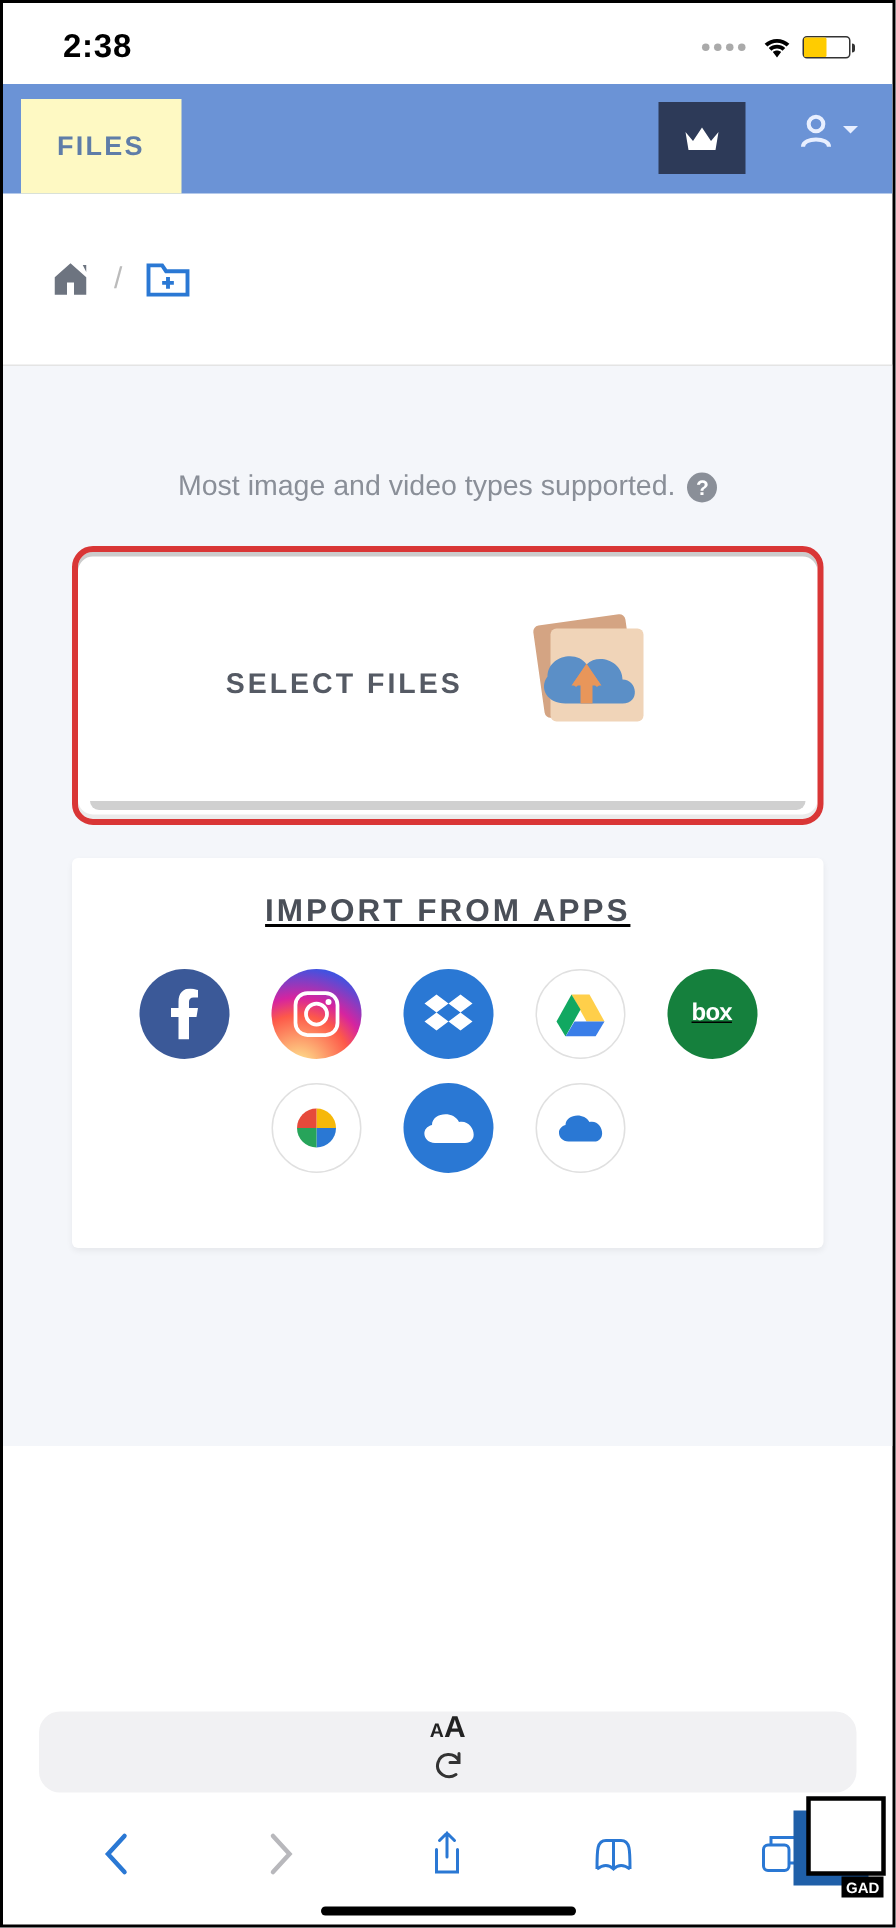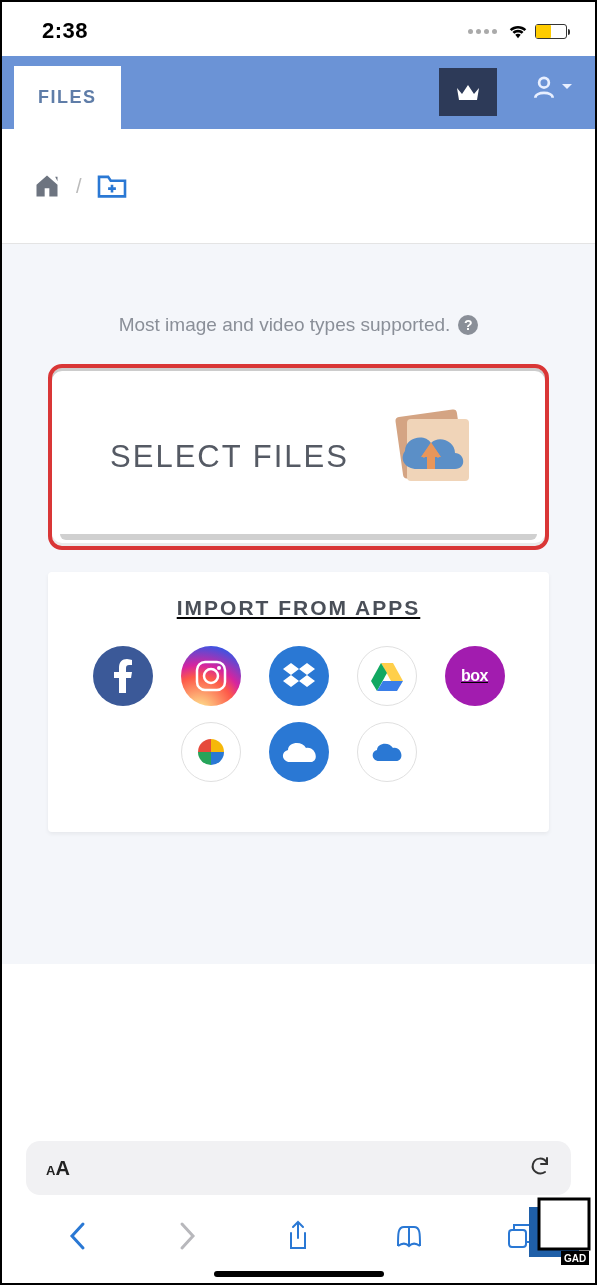--- a/index.html
+++ b/index.html
@@ -48,21 +48,21 @@
       padding: 0 24px;
       height: 63px;
       display: flex;
       align-items: center;
       font-size: 18px;
       font-weight: 700;
       letter-spacing: 1.5px;
       color: #6b93d6;
       margin-right: 3px;
     }
-    .tab.active { background: #ffffff; color: #5f7da8; }
+    .tab.active { background: #fef9c3; color: #5f7da8; }
     .tab.inactive { background: #6b93d6; color: #e3edff; }
     .crown-btn {
       position: absolute;
       right: 98px;
       top: 12px;
       width: 58px;
       height: 48px;
       background: #2d3a58;
       display: flex;
       align-items: center;
@@ -126,22 +126,22 @@
       position:relative;
     }
     .select-card::after{
       content:'';
       position:absolute;
       left:8px; right:8px; bottom:6px; height:6px;
       background:#d0d0d0;
       border-radius:0 0 10px 10px;
     }
     .select-label {
-      font-size: 31px;
-      font-weight: 400;
+      font-size: 19px;
+      font-weight: 700;
       letter-spacing: 2px;
       color: #555a64;
     }
     
     .import-card {
       margin: 22px 46px 0 46px;
       background: #fff;
       border-radius: 4px;
       padding: 24px 30px 34px 30px;
       box-shadow: 0 2px 4px rgba(0,0,0,0.06);
@@ -157,36 +157,37 @@
     .app-row { display:flex; justify-content:center; gap:28px; margin-bottom:16px; }
     .app-icon {
       width: 60px; height: 60px; border-radius: 50%;
       display:flex; align-items:center; justify-content:center;
       color:#fff; font-weight:700;
     }
     .fb { background:#3b5998; }
     .ig { background: radial-gradient(circle at 30% 110%, #fdf497 0%, #fd5949 45%, #d6249f 60%, #285AEB 90%); }
     .db { background:#2a78d4; }
     .gd { background:#fff; border:1px solid #e0e0e0; }
-    .box { background:#a21caf; font-size:16px; letter-spacing:-0.5px; }
+    .box { background:#15803d; font-size:16px; letter-spacing:-0.5px; }
     .gp { background:#fff; border:1px solid #e0e0e0; }
     .od1 { background:#2a78d4; }
     .od2 { background:#fff; border:1px solid #e0e0e0; }
     
     .safari-bar {
       position:absolute;
       bottom:88px;
       left:24px; right:24px;
       height:54px;
       background:#f1f1f3;
       border-radius:14px;
       display:flex;
       align-items:center;
       padding:0 20px;
       justify-content:space-between;
+      flex-direction:column;
     }
     .aa { font-weight:600; color:#222; }
     .aa .small{ font-size:13px; }
     .aa .big{ font-size:20px; }
     .url { display:flex; align-items:center; gap:6px; color:#333; font-size:20px; }
     .reload { font-size:20px; color:#333; }
     
     .safari-nav {
       position:absolute;
       bottom:18px;

